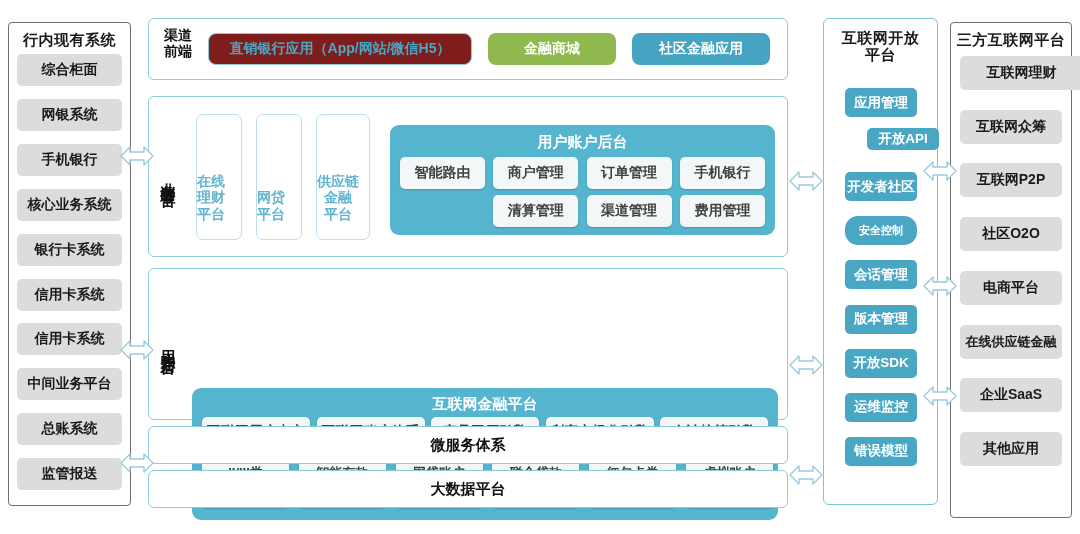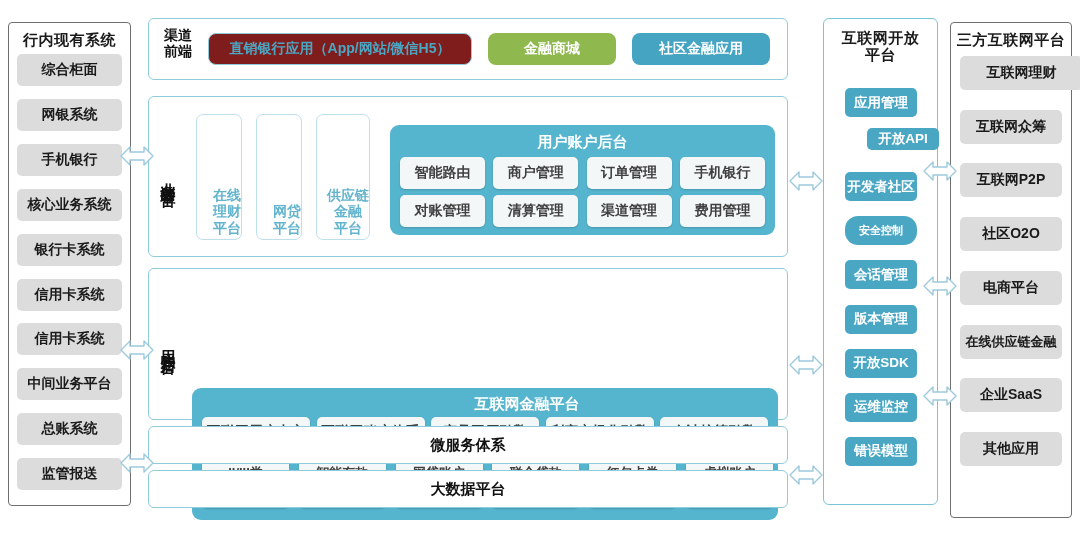--- a/index.html
+++ b/index.html
@@ -54,22 +54,22 @@
   .pill-outline{
     border:1.4px solid #8ecbdb;border-radius:8px;background:#7f1d1d;
     color:#4aa7c4;font-weight:bold;
   }
   .pill-green{background:#8fb84f;border-radius:8px;color:#fff;font-weight:bold;}
   .pill-teal{background:#45a4c2;border-radius:8px;color:#fff;font-weight:bold;}
 
   .vbox{
     border:1.3px solid #bfe0ea;border-radius:7px;background:#fff;
     color:#63b4cd;font-weight:bold;line-height:1.2;
-    display:flex;align-items:flex-end;justify-content:flex-end;
-    padding-bottom:2px;text-align:center;
+    display:flex;align-items:flex-end;justify-content:flex-start;
+    padding-bottom:16px;text-align:center;
   }
   .vbox span{display:block;}
 
   .panel{
     background:#55b5ce;border-radius:9px;position:relative;
   }
   .panel-title{
     color:#ffffff;font-weight:bold;text-align:center;width:100%;
   }
   .wbar{
@@ -139,32 +139,31 @@
 
   <div class="abs panel" style="left:390px;top:125px;width:385px;height:110px;">
     <div class="panel-title abs" style="left:0;top:8px;font-size:15px;">用户账户后台</div>
     <div id="pay-row1" class="abs" style="left:10px;top:32px;width:365px;height:32px;">
         <div class="abs chip-white ctr" style="left:0.0px;top:0;width:85px;height:32px;font-size:14px;">智能路由</div>
         <div class="abs chip-white ctr" style="left:93.3px;top:0;width:85px;height:32px;font-size:14px;">商户管理</div>
         <div class="abs chip-white ctr" style="left:186.6px;top:0;width:85px;height:32px;font-size:14px;">订单管理</div>
         <div class="abs chip-white ctr" style="left:279.9px;top:0;width:85px;height:32px;font-size:14px;">手机银行</div>
       </div>
     <div id="pay-row2" class="abs" style="left:10px;top:70px;width:365px;height:32px;">
-        <div class="abs chip-white ctr" style="left:0.0px;top:0;width:85px;height:32px;font-size:14px;">对账管理</div>
         <div class="abs chip-white ctr" style="left:93.3px;top:0;width:85px;height:32px;font-size:14px;">清算管理</div>
         <div class="abs chip-white ctr" style="left:186.6px;top:0;width:85px;height:32px;font-size:14px;">渠道管理</div>
         <div class="abs chip-white ctr" style="left:279.9px;top:0;width:85px;height:32px;font-size:14px;">费用管理</div>
       </div>
   </div>
 
   <div class="abs band" style="left:148px;top:268px;width:640px;height:152px;"></div>
   <div class="abs vlabel" style="left:152px;top:276px;width:32px;height:136px;font-size:15px;">用户账户后台</div>
 
   <div class="abs panel" style="left:192px;top:278px;width:586px;height:132px;">
-    <div class="panel-title abs" style="left:0;top:7px;font-size:15px;margin-left:42px;">互联网金融平台</div>
+    <div class="panel-title abs" style="left:0;top:7px;font-size:15px;">互联网金融平台</div>
     <div id="fin-row1" class="abs" style="left:10px;top:29px;width:566px;height:30px;">
         <div class="abs chip-white ctr" style="left:0.0px;top:0;width:108px;height:30px;font-size:14px;">互联网用户中心</div>
         <div class="abs chip-white ctr" style="left:114.5px;top:0;width:108px;height:30px;font-size:14px;">互联网账户体系</div>
         <div class="abs chip-white ctr" style="left:229.0px;top:0;width:108px;height:30px;font-size:14px;">产品工厂引擎</div>
         <div class="abs chip-white ctr" style="left:343.5px;top:0;width:108px;height:30px;font-size:14px;">利率市场化引擎</div>
         <div class="abs chip-white ctr" style="left:458.0px;top:0;width:108px;height:30px;font-size:14px;">会计核算引擎</div>
       </div>
     <div id="fin-row2" class="abs" style="left:10px;top:66px;width:566px;height:54px;">
         <div class="abs chip-white ctr" style="left:0.0px;top:0;width:87px;height:54px;font-size:13px;flex-direction:column;line-height:1.25;">
           <span>II/III类</span>

